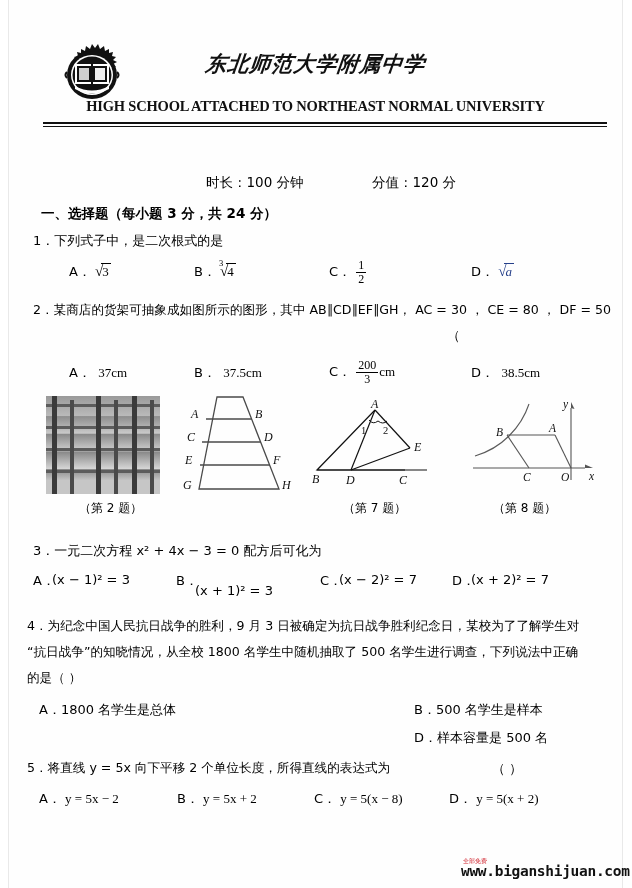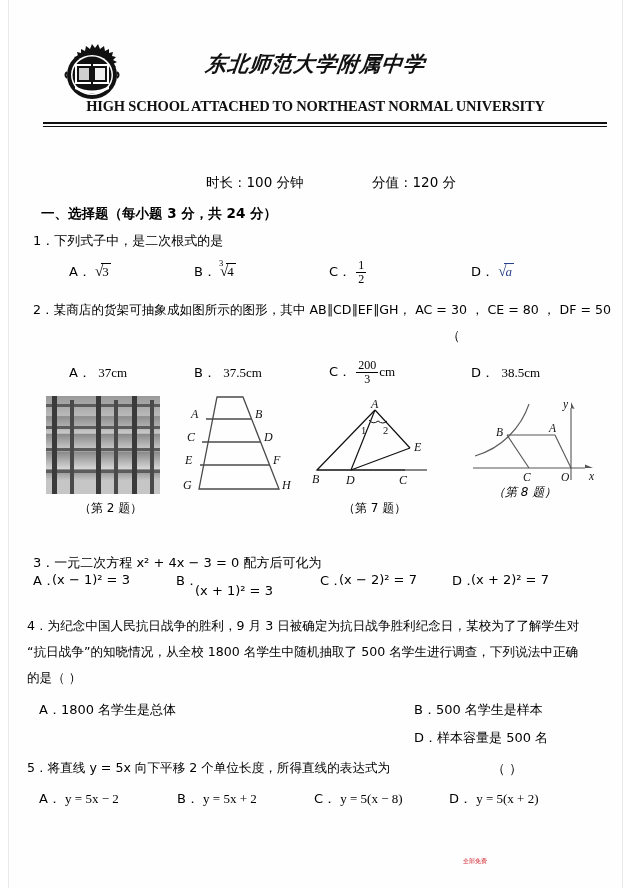--- a/index.html
+++ b/index.html
@@ -359,23 +359,23 @@
           <text x="52" y="83">C</text>
           <text x="90" y="83">O</text>
           <text x="92" y="10">y</text>
           <text x="118" y="82">x</text>
         </g>
       </svg>
     </div>
 
     <div class="figcap" style="left:70px; top:500px;">（第 2 题）</div>
     <div class="figcap" style="left:334px; top:500px;">（第 7 题）</div>
-    <div class="figcap" style="left:484px; top:484px;font-style:italic;">（第 8 题）</div>
-
-    <div class="q" style="left:24px; top:542px;margin-top:12px;">
+    <div class="figcap" style="left:484px; top:500px;">（第 8 题）</div>
+
+    <div class="q" style="left:24px; top:542px;">
       <span>3．</span><span>一元二次方程 x² + 4x − 3 = 0 配方后可化为</span>
     </div>
     <div class="opts" style="left:0; top:572px; height:26px;">
       <div class="opt" style="left:43px; top:0;">(x − 1)² = 3</div>
       <div class="opt" style="left:186px; top:11px;">(x + 1)² = 3</div>
       <div class="opt" style="left:330px; top:0;">(x − 2)² = 7</div>
       <div class="opt" style="left:462px; top:0;">(x + 2)² = 7</div>
     </div>
     <div class="opt" style="position:absolute; left:24px; top:572px;">A．</div>
     <div class="opt" style="position:absolute; left:167px; top:572px;">B．</div>
@@ -415,16 +415,17 @@
       <span>C．</span>
       <span class="ser">y = 5(x − 8)</span>
     </div>
     <div class="opt" style="position:absolute; left:440px; top:790px;">
       <span>D．</span>
       <span class="ser">y = 5(x + 2)</span>
     </div>
 
     <div class="wm">
       <div class="wm-free">全部免费</div>
+      <div class="wm-url">www.biganshijuan.com</div>
     </div>
 
   </div>
 </div>
 
 </body></html>

